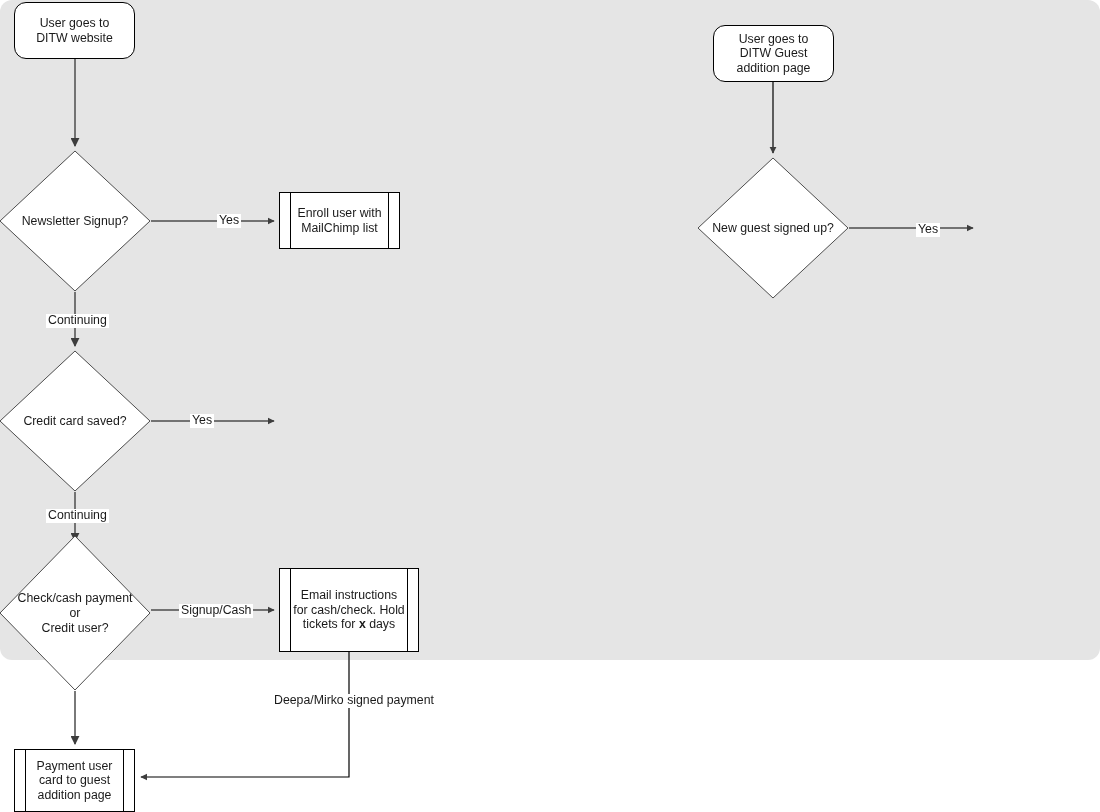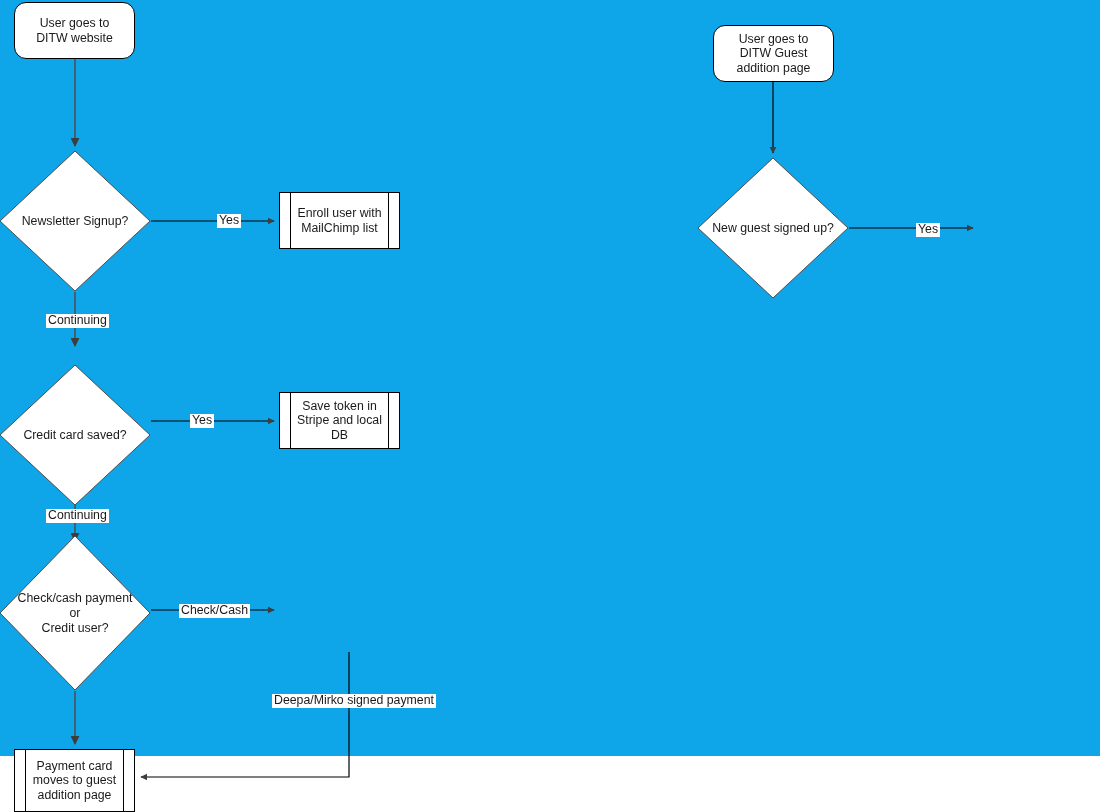--- a/index.html
+++ b/index.html
@@ -10,22 +10,23 @@
   }
   body {
     font-family: "Liberation Sans", sans-serif;
     width: 1100px;
     height: 812px;
     overflow: hidden;
   }
   #canvas {
     position: relative;
     width: 1100px;
-    height: 756px;
-    background: #0ea5e9;
+    height: 660px;
+    background: #e5e5e5;
+    border-radius: 12px;
   }
   #wires {
     position: absolute;
     left: 0;
     top: 0;
     width: 1100px;
     height: 812px;
     pointer-events: none;
   }
 
@@ -155,45 +156,45 @@
     <span class="label txt">Enroll user with MailChimp list</span>
   </div>
 
   <div class="node decision" style="left:-1px; top:150px; width:152px; height:142px;">
     <svg width="152" height="142">
       <polygon points="76,1 151,71 76,141 1,71" fill="#ffffff" stroke="#4d4d4d" stroke-width="1"></polygon>
     </svg>
     <span class="label txt">Newsletter Signup?</span>
   </div>
 
-  <div class="node decision" style="left:-1px; top:364px; width:152px; height:142px;">
+  <div class="node decision" style="left:-1px; top:350px; width:152px; height:142px;">
     <svg width="152" height="142">
       <polygon points="76,1 151,71 76,141 1,71" fill="#ffffff" stroke="#4d4d4d" stroke-width="1"></polygon>
     </svg>
     <span class="label txt">Credit card saved?</span>
   </div>
 
-  <div class="node predefined" style="left:279px; top:392px; width:121px; height:57px;">
-    <span class="label txt">Save token in Stripe and local DB</span>
-  </div>
 
   <div class="node decision" style="left:-1px; top:535px; width:152px; height:156px;">
     <svg width="152" height="156">
       <polygon points="76,1 151,78 76,155 1,78" fill="#ffffff" stroke="#4d4d4d" stroke-width="1"></polygon>
     </svg>
     <span class="label txt">
       <span>Check/cash payment</span><br>
       <span>or</span><br>
       <span>Credit user?</span>
     </span>
   </div>
 
+  <div class="node predefined" style="left:279px; top:568px; width:140px; height:84px;">
+    <span class="label txt">Email instructions for cash/check. Hold tickets for <b>x</b> days</span>
+  </div>
 
   <div class="node predefined" style="left:14px; top:749px; width:121px; height:63px;">
-    <span class="label txt">Payment card moves to guest addition page</span>
+    <span class="label txt">Payment user card to guest addition page</span>
   </div>
 
   <div class="node terminator" style="left:713px; top:25px; width:121px; height:57px;">
     <span class="label txt">User goes to DITW Guest addition page</span>
   </div>
 
   <div class="node decision" style="left:697px; top:157px; width:152px; height:142px;">
     <svg width="152" height="142">
       <polygon points="76,1 151,71 76,141 1,71" fill="#ffffff" stroke="#4d4d4d" stroke-width="1"></polygon>
     </svg>
@@ -202,19 +203,19 @@
 
 
   <div class="edge-label" style="left:217px; top:214px;">Yes</div>
 
   <div class="edge-label" style="left:46px; top:314px;">Continuing</div>
 
   <div class="edge-label" style="left:190px; top:414px;">Yes</div>
 
   <div class="edge-label" style="left:46px; top:509px;">Continuing</div>
 
-  <div class="edge-label" style="left:179px; top:604px;">Check/Cash</div>
+  <div class="edge-label" style="left:179px; top:604px;">Signup/Cash</div>
 
   <div class="edge-label" style="left:272px; top:694px;">Deepa/Mirko signed payment</div>
 
   <div class="edge-label" style="left:916px; top:223px;">Yes</div>
 
 </div>
 
 </body></html>

